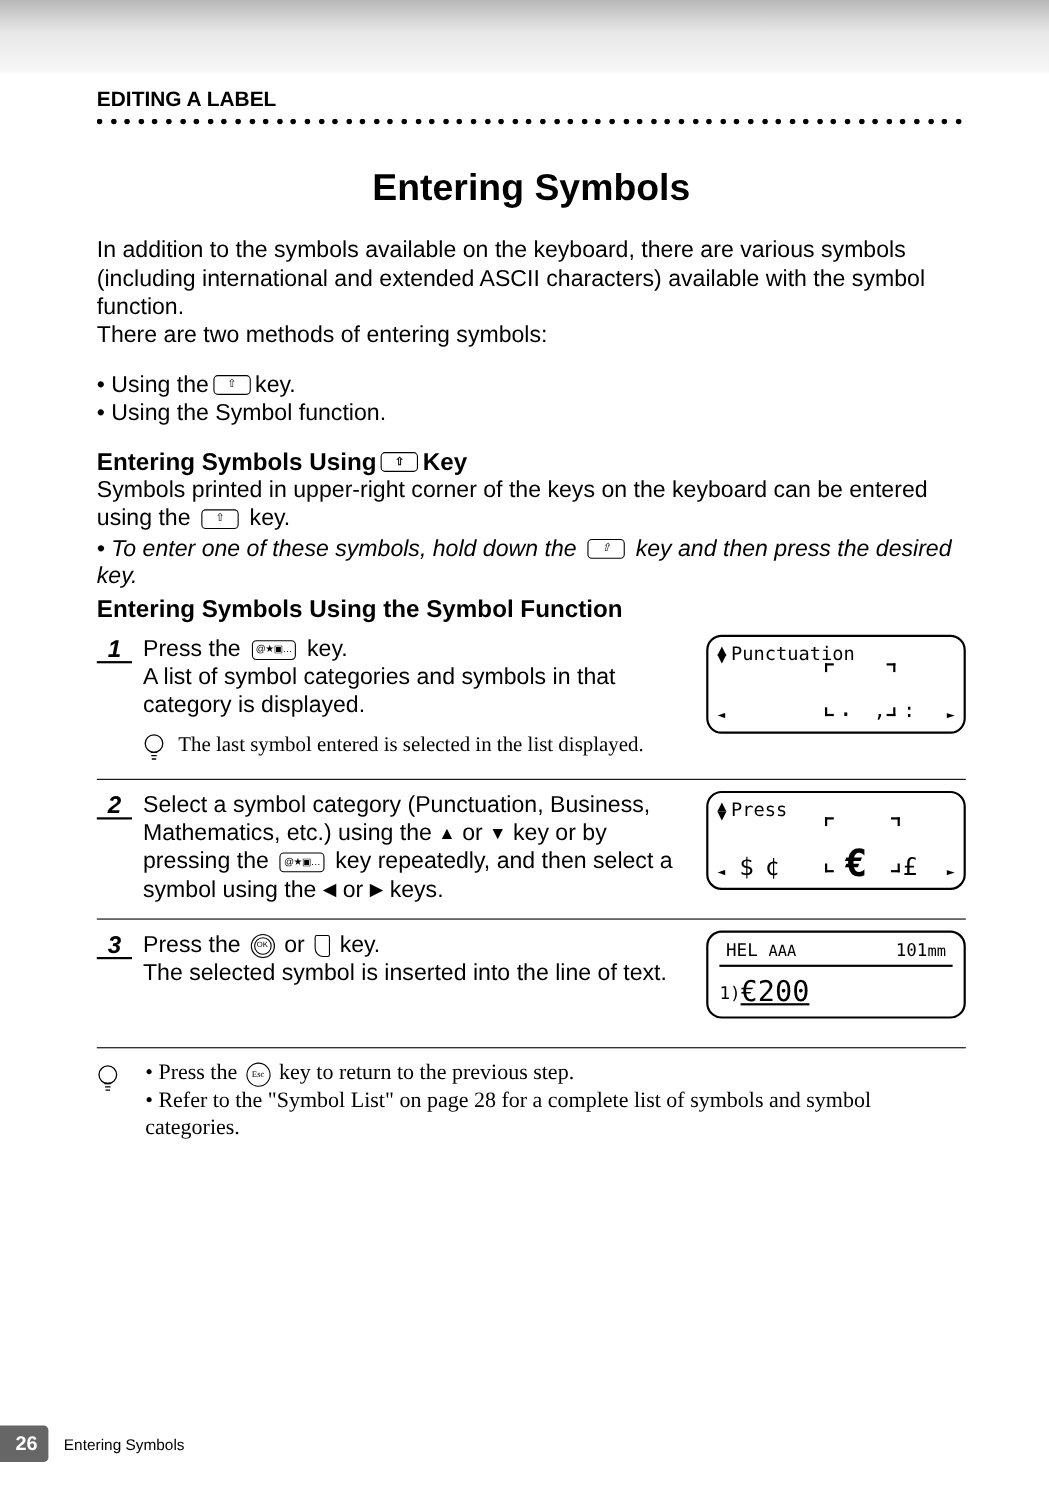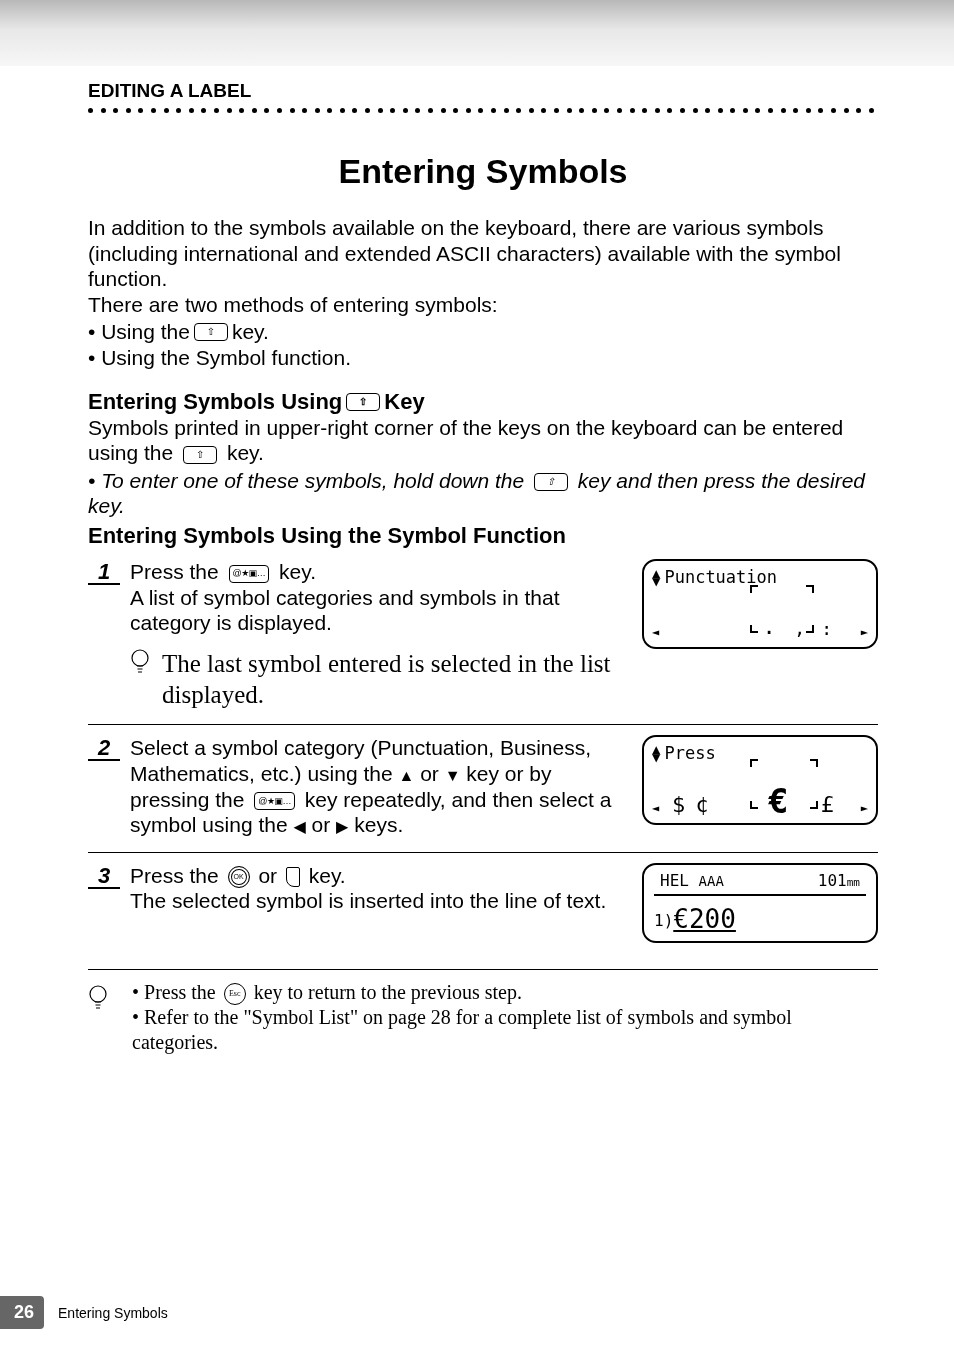--- a/index.html
+++ b/index.html
@@ -5,55 +5,55 @@
   * { box-sizing: border-box; margin: 0; padding: 0; }
   html, body { width: 954px; font-family: Arial, Helvetica, sans-serif; background: #fff; color: #000; }
   .page { width: 954px; height: 1357px; position: relative; }
   .header-band { height: 66px; width: 100%; background: linear-gradient(to bottom, #b8b8b8 0%, #e8e8e8 45%, #f7f7f7 100%); }
   .content { padding: 0 76px 0 88px; }
   .section-label { font-weight: bold; font-size: 19px; margin-top: 14px; }
   .dotrow { margin-top: 6px; height: 10px; display: flex; gap: 7.6px; overflow: hidden; }
   .dot { width: 5px; height: 5px; background: #000; border-radius: 50%; flex-shrink: 0; }
   .main-title { text-align: center; font-size: 34px; font-weight: bold; margin-top: 34px; }
   .intro { font-size: 21px; line-height: 1.22; margin-top: 24px; }
-  .bullets { margin-top: 2px; }
+  .bullets { margin-top: 20px; }
   .bullets .row { display: flex; align-items: center; font-size: 21px; line-height: 1.22; }
   .keyicon { display: inline-flex; align-items: center; justify-content: center; border: 1px solid #000; border-radius: 4px; height: 18px; min-width: 34px; padding: 0 3px; font-size: 10px; margin: 0 4px; vertical-align: middle; }
   .keyicon.sym { font-size: 9px; letter-spacing: -0.5px; }
   .subhead { font-size: 22px; font-weight: bold; margin-top: 18px; display: flex; align-items: center; flex-wrap: wrap; }
   .body { font-size: 21px; line-height: 1.22; }
   .step { display: flex; border-bottom: 1px solid #000; padding: 10px 0 14px; gap: 10px; }
   .step.last { border-bottom: none; padding-bottom: 22px; }
   .stepnum { width: 32px; flex-shrink: 0; border-bottom: 2px solid #000; height: 26px; text-align: center; font-size: 22px; font-weight: bold; font-style: italic; }
   .stepbody { flex: 1; font-size: 21px; line-height: 1.22; }
   .hint { display: flex; align-items: flex-start; gap: 12px; margin-top: 12px; }
   .bulb { width: 20px; height: 28px; flex-shrink: 0; }
   .bulb svg { width: 100%; height: 100%; }
-  .hinttext { font-size: 25px; font-family: Georgia, 'Times New Roman', serif; line-height: 1.25; }
+  .hinttext { font-size: 19px; font-family: Georgia, 'Times New Roman', serif; line-height: 1.25; }
   .screen { width: 236px; flex-shrink: 0; border: 2px solid #000; border-radius: 14px; height: 90px; padding: 6px 8px; font-family: monospace; position: relative; margin-left: 8px; }
   .screen.short { height: 80px; }
   .screen .title { font-size: 17px; display: flex; align-items: center; gap: 4px; }
   .udarrow { font-size: 14px; line-height: 0.6; }
   .corner { position: absolute; width: 10px; height: 10px; }
   .corner::before, .corner::after { content:""; position:absolute; background:#000; }
   .screen .tl { left: 106px; top: 24px; } .screen .tr { left: 160px; top: 24px; }
   .screen .bl { left: 106px; top: 62px; } .screen .br { left: 160px; top: 62px; }
   .tl::before { width:8px; height:2px; top:0; left:0;} .tl::after { width:2px; height:8px; top:0; left:0;}
   .tr::before { width:8px; height:2px; top:0; right:0;} .tr::after { width:2px; height:8px; top:0; right:0;}
   .bl::before { width:8px; height:2px; bottom:0; left:0;} .bl::after { width:2px; height:8px; bottom:0; left:0;}
   .br::before { width:8px; height:2px; bottom:0; right:0;} .br::after { width:2px; height:8px; bottom:0; right:0;}
   .screen .rowicons { position: absolute; bottom: 8px; left: 8px; right: 8px; display: flex; align-items: center; justify-content: space-between; font-size: 16px; }
   .screen .rowicons .seq { display: flex; gap: 14px; align-items: center; font-size: 18px; }
   .tri-l, .tri-r { font-size: 12px; }
   .screen2 .rowicons .seq { font-size: 22px; gap: 10px; }
   .screen2 .euro { font-size: 34px; font-weight: bold; }
   .screen3 { padding: 4px 10px 6px; }
   .screen3 .topline { display: flex; justify-content: space-between; border-bottom: 2px solid #000; padding: 2px 6px 4px; font-size: 16px; }
   .screen3 .bigline { font-size: 26px; margin-top: 8px; font-family: monospace; }
-  .smallmm { font-size: 11px; }
+  .smallmm { font-size: 14px; }
   .tips { border-top: 1px solid #000; margin-top: 4px; padding-top: 10px; display: flex; gap: 24px; }
   .tips .bulb { margin-top: 4px; }
   .tips .hinttext { font-size: 20px; }
   .circkey { display: inline-flex; width: 22px; height: 22px; border: 1.5px solid #000; border-radius: 50%; align-items: center; justify-content: center; font-size: 8px; vertical-align: middle; margin: 0 3px; }
   .circkey.double { box-shadow: inset 0 0 0 2px #fff, inset 0 0 0 3px #000; font-size: 7px;}
   .enterkey { display:inline-block; width:14px; height:20px; border:1px solid #000; border-radius:2px 2px 2px 8px; vertical-align: middle; margin: 0 3px; position:relative; }
   .arrow-inline { font-size: 16px; vertical-align: middle; }
   .footer { position: absolute; bottom: 28px; left: 0; display: flex; align-items: center; }
   .footer .tab { background: #666; color: #ffffff; font-weight: bold; font-size: 18px; padding: 6px 10px 6px 14px; border-radius: 0 4px 4px 0; }
   .footer .ftext { font-size: 14px; margin-left: 14px; }

